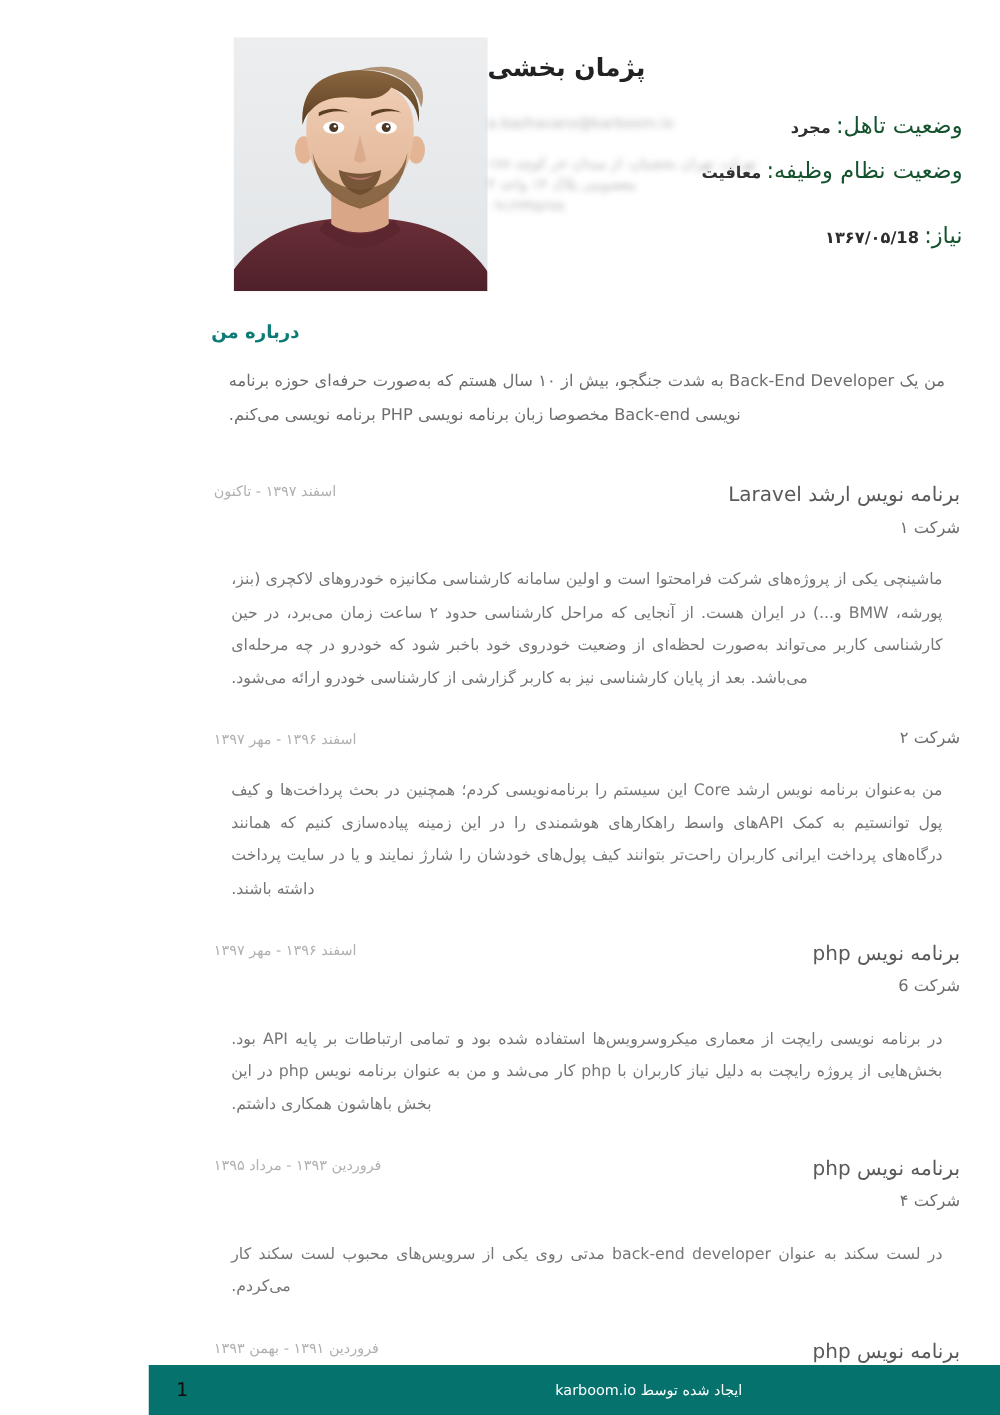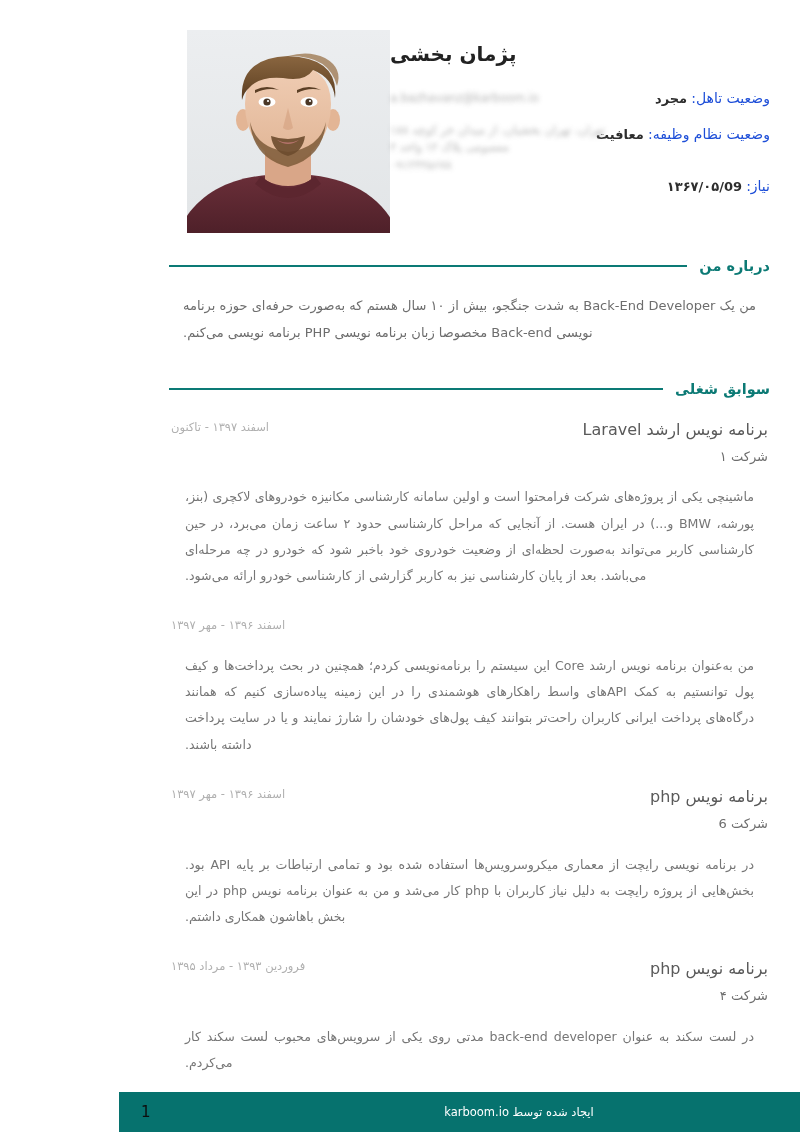--- a/index.html
+++ b/index.html
@@ -84,22 +84,22 @@
 
   .info-redacted.two-line { top: -4px; }
 
   .info-label-wrap {
     margin-left: auto;
     white-space: nowrap;
     direction: rtl;
   }
 
   .info-label {
-    color: #1d4ed8;
-    font-size: 14px;
+    color: #14532d;
+    font-size: 18px;
   }
   .info-value {
     color: #2e2e2e;
     font-size: 13px;
     font-weight: bold;
   }
 
   .photo-frame {
     width: 203px;
     height: 203px;
@@ -110,23 +110,22 @@
     position: relative;
   }
 
   .photo-svg { display: block; width: 203px; height: 203px; }
 
   
   .section { padding: 0 30px; margin-top: 8px; }
 
   .section-head {
     display: flex;
-    flex-direction: row;
-    align-items: center;
-    gap: 12px;
+    flex-direction: column;
+    align-items: flex-end;
     margin-bottom: 18px;
   }
 
   .section-title {
     font-size: 14.5px;
     font-weight: bold;
     color: #0c7a75;
     white-space: nowrap;
     order: 0;
   }
@@ -330,62 +329,59 @@
 ۰۹۱۲۳۴۵۶۷۸</span>
           <span class="info-label-wrap">
             <span class="info-label">وضعیت نظام وظیفه:</span>
             <span class="info-value">معافیت</span>
           </span>
         </div>
 
         <div class="info-row">
           <span class="info-label-wrap">
             <span class="info-label">نیاز:</span>
-            <span class="info-value">۱۳۶۷/۰۵/09</span>
+            <span class="info-value">۱۳۶۷/۰۵/18</span>
           </span>
         </div>
 
       </div>
     </div>
   </div>
 
   <div class="section">
     <div class="section-head">
       <div class="section-title">درباره من</div>
       <div class="section-rule"></div>
     </div>
     <div class="section-body">من یک Back-End Developer به شدت جنگجو، بیش از ۱۰ سال هستم که به‌صورت حرفه‌ای حوزه برنامه نویسی Back-end مخصوصا زبان برنامه نویسی PHP برنامه نویسی می‌کنم.</div>
   </div>
 
   <div class="spacer-md"></div>
 
   <div class="section">
-    <div class="section-head">
-      <div class="section-title">سوابق شغلی</div>
-      <div class="section-rule"></div>
-    </div>
 
     <div class="jobs-wrap">
 
       <div class="job">
         <div class="job-head">
           <div class="job-titles">
             <div class="job-title">برنامه نویس ارشد Laravel</div>
             <div class="job-company">شرکت ۱</div>
           </div>
           <div class="job-date">اسفند ۱۳۹۷ - تاکنون</div>
         </div>
         <div class="job-desc">ماشینچی یکی از پروژه‌های شرکت فرامحتوا است و اولین سامانه کارشناسی مکانیزه خودروهای لاکچری (بنز، پورشه، BMW و...) در ایران هست. از آنجایی که مراحل کارشناسی حدود ۲ ساعت زمان می‌برد، در حین کارشناسی کاربر می‌تواند به‌صورت لحظه‌ای از وضعیت خودروی خود باخبر شود که خودرو در چه مرحله‌ای می‌باشد. بعد از پایان کارشناسی نیز به کاربر گزارشی از کارشناسی خودرو ارائه می‌شود.</div>
       </div>
 
       <div class="spacer-sm"></div>
 
       <div class="job">
         <div class="job-head">
           <div class="job-titles">
+            <div class="job-company">شرکت ۲</div>
           </div>
           <div class="job-date">اسفند ۱۳۹۶ - مهر ۱۳۹۷</div>
         </div>
         <div class="job-desc">من به‌عنوان برنامه نویس ارشد Core این سیستم را برنامه‌نویسی کردم؛ همچنین در بحث پرداخت‌ها و کیف پول توانستیم به کمک API‌های واسط راهکارهای هوشمندی را در این زمینه پیاده‌سازی کنیم که همانند درگاه‌های پرداخت ایرانی کاربران راحت‌تر بتوانند کیف پول‌های خودشان را شارژ نمایند و یا در سایت پرداخت داشته باشند.</div>
       </div>
 
       <div class="spacer-sm"></div>
 
       <div class="job">
         <div class="job-head">

